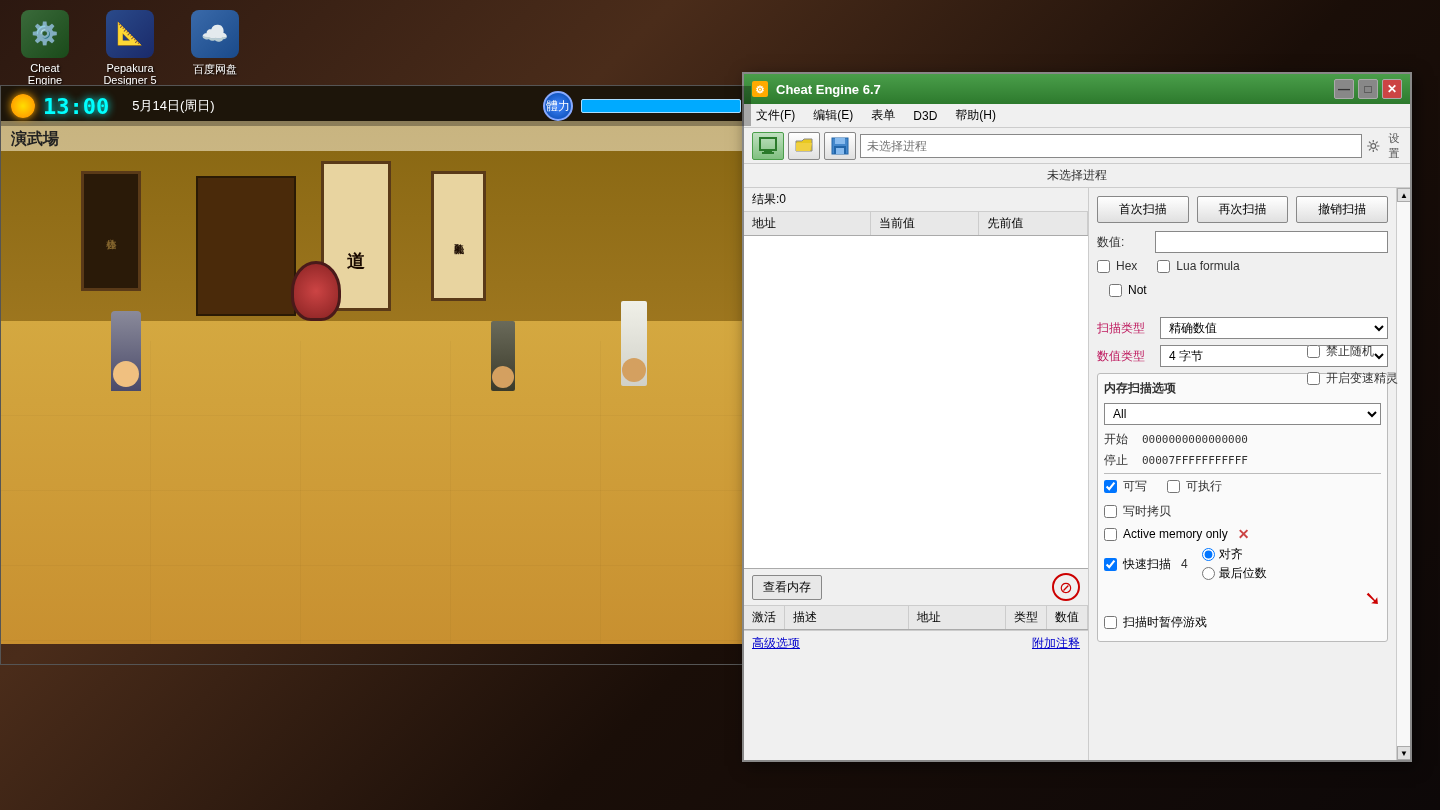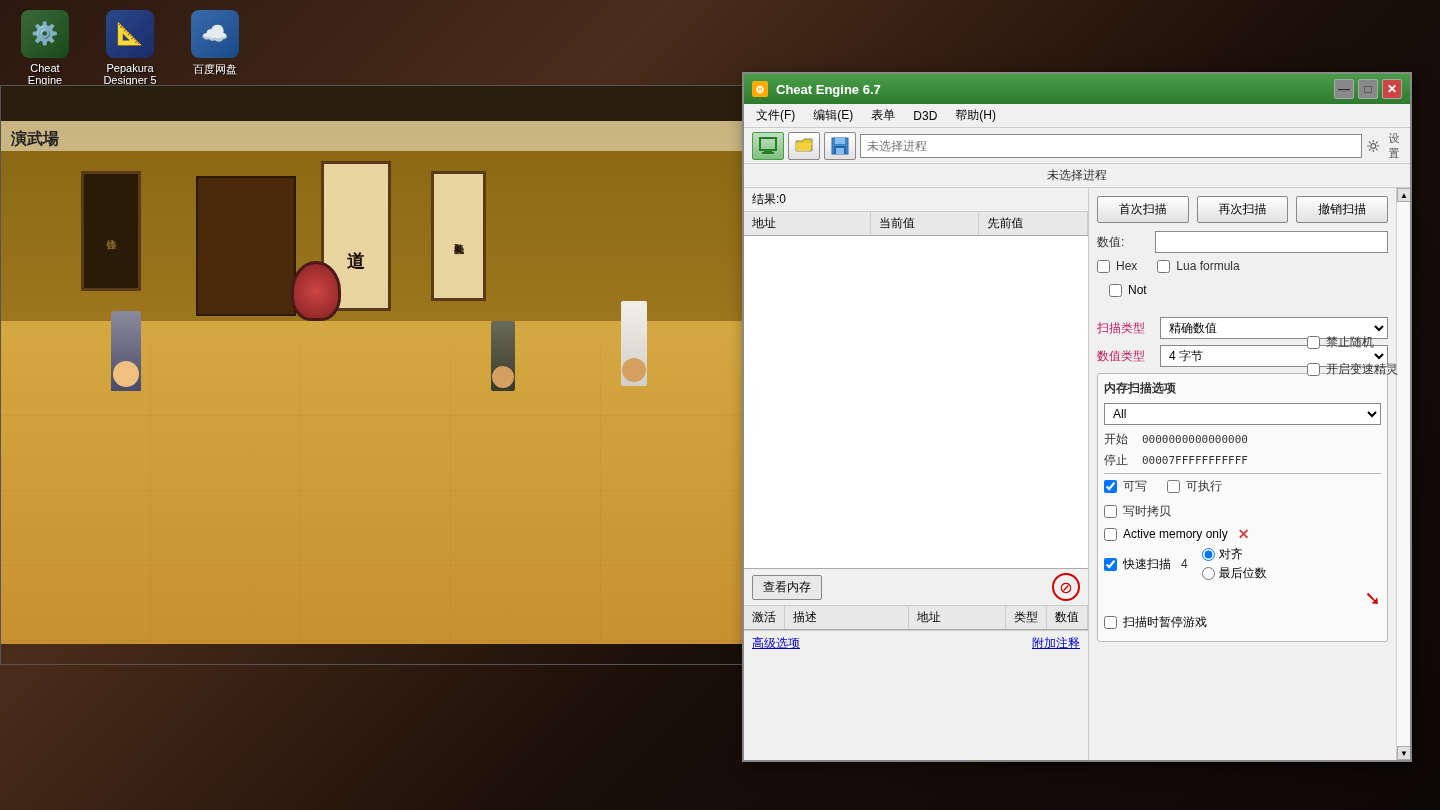--- a/index.html
+++ b/index.html
@@ -686,20 +686,33 @@
   </div>
 
   <div class="ntr-titlebar" style="position:absolute;top:85px;left:0;width:750px;">
     <span style="margin-right:6px;">🎮</span>
     <span>ntr_game</span>
   </div>
 
   <div class="game-window">
     <div class="game-content">
 
+      <div class="game-hud">
+        <div class="time-display">
+          <div class="sun-icon"></div>
+          <span class="time-text">13:00</span>
+          <span class="date-text">5月14日(周日)</span>
+        </div>
+        <div class="stamina-bar">
+          <div class="stamina-icon">
+            <span>體力</span>
+          </div>
+          <div class="stamina-fill"></div>
+        </div>
+      </div>
 
       <div class="game-scene">
         <div class="location-label">演武場</div>
 
         <div class="dojo-wall"></div>
 
         <div style="position:absolute;top:50px;left:80px;width:60px;height:120px;background:#2a1a08;border:3px solid #5a3a18;display:flex;align-items:center;justify-content:center;color:#8a6a30;font-size:10px;writing-mode:vertical-rl;">心技体</div>
         <div style="position:absolute;top:40px;left:320px;width:70px;height:150px;background:#e8d4a0;border:3px solid #5a3a18;display:flex;align-items:center;justify-content:center;color:#1a0a00;font-size:18px;writing-mode:vertical-rl;font-weight:bold;">道</div>
         <div style="position:absolute;top:50px;left:430px;width:55px;height:130px;background:#e8d4a0;border:3px solid #5a3a18;display:flex;align-items:center;justify-content:center;color:#1a0a00;font-size:10px;writing-mode:vertical-rl;">礼義廉恥</div>
 
@@ -925,21 +938,21 @@
           </div>
 
           <div class="ce-arrow">➘</div>
 
           <div class="ce-pause-game-row">
             <input type="checkbox" style="">
             <span>扫描时暂停游戏</span>
           </div>
         </div>
 
-        <div style="display:flex;flex-direction:column;gap:6px;margin-left:auto;position:absolute;right:12px;top:260px;">
+        <div style="display:flex;flex-direction:column;gap:6px;margin-left:auto;position:absolute;right:12px;top:269px;">
           <div class="ce-checkbox-row">
             <input type="checkbox" style="">
             <span>禁止随机</span>
           </div>
           <div class="ce-checkbox-row">
             <input type="checkbox" style="">
             <span>开启变速精灵</span>
           </div>
         </div>
       </div>

